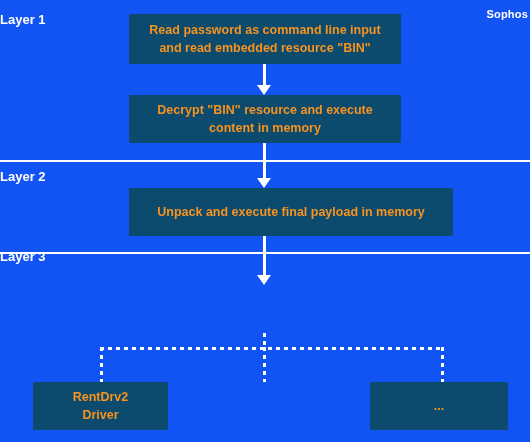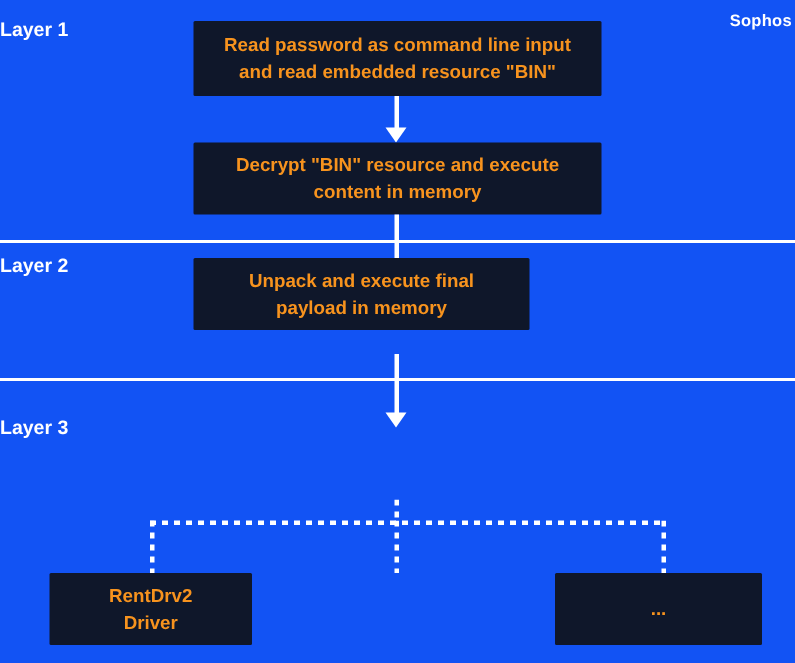--- a/index.html
+++ b/index.html
@@ -35,21 +35,21 @@
     right: 2px;
     top: 8px;
     color: #ffffff;
     font-size: 11px;
     font-weight: bold;
     letter-spacing: 0.2px;
     text-align: center;
   }
   .node {
     position: absolute;
-    background: #0f172a;
+    background: #0c4a6e;
     border-radius: 1px;
     color: #f7931e;
     font-size: 12.5px;
     font-weight: bold;
     text-align: center;
     display: flex;
     align-items: center;
     justify-content: center;
     line-height: 1.45;
     box-sizing: border-box;
@@ -85,33 +85,33 @@
 <body>
 
 <div id="canvas">
 
   <div class="brand">Sophos</div>
 
   <div class="layer-label" style="top:12px;">Layer 1</div>
   <div class="layer-divider" style="top:160px;"></div>
   <div class="layer-label" style="top:169px;">Layer 2</div>
   <div class="layer-divider" style="top:252px;"></div>
-  <div class="layer-label" style="top:277px;">Layer 3</div>
+  <div class="layer-label" style="top:249px;">Layer 3</div>
 
   <div class="node" style="left:129px; top:14px; width:272px; height:50px;">Read password as command line input and read embedded resource "BIN"</div>
 
   <div class="arrow-line" style="left:263px; top:64px; height:24px;"></div>
   <div class="arrow-head" style="left:257px; top:85px;"></div>
 
   <div class="node" style="left:129px; top:95px; width:272px; height:48px;">Decrypt "BIN" resource and execute content in memory</div>
 
   <div class="arrow-line" style="left:263px; top:143px; height:40px;"></div>
   <div class="arrow-head" style="left:257px; top:178px;"></div>
 
-  <div class="node" style="left:129px; top:172px; width:224px; height:48px;">Unpack and execute final payload in memory</div>
+  <div class="node" style="left:129px; top:188px; width:324px; height:48px;">Unpack and execute final payload in memory</div>
 
   <div class="arrow-line" style="left:263px; top:236px; height:44px;"></div>
   <div class="arrow-head" style="left:257px; top:275px;"></div>
 
 
   <div class="dash-v" style="left:263px; top:333px; height:16px;"></div>
   <div class="dash-h" style="left:100px; top:347px; width:344px;"></div>
   <div class="dash-v" style="left:100px; top:347px; height:35px;"></div>
   <div class="dash-v" style="left:263px; top:347px; height:35px;"></div>
   <div class="dash-v" style="left:441px; top:347px; height:35px;"></div>

